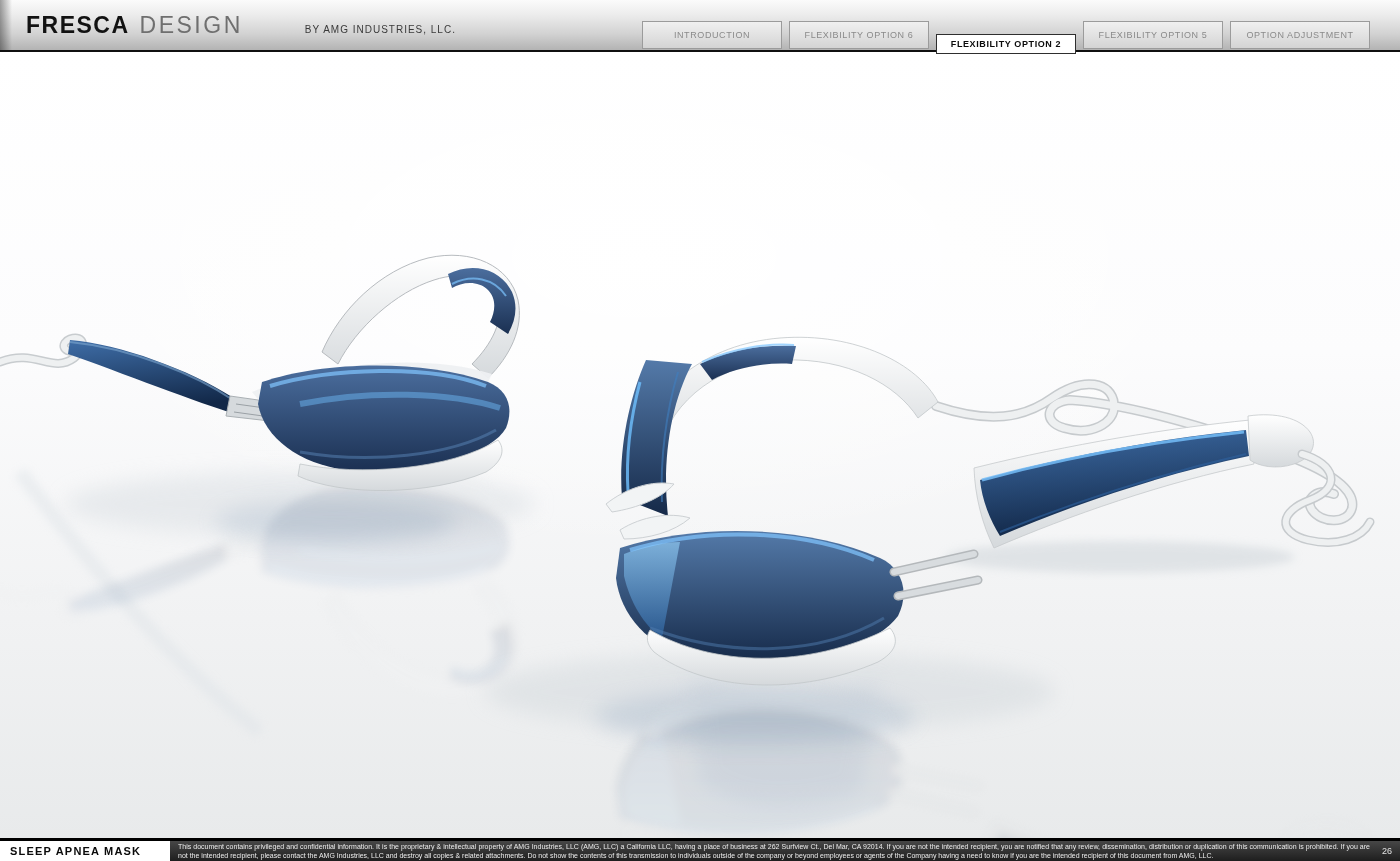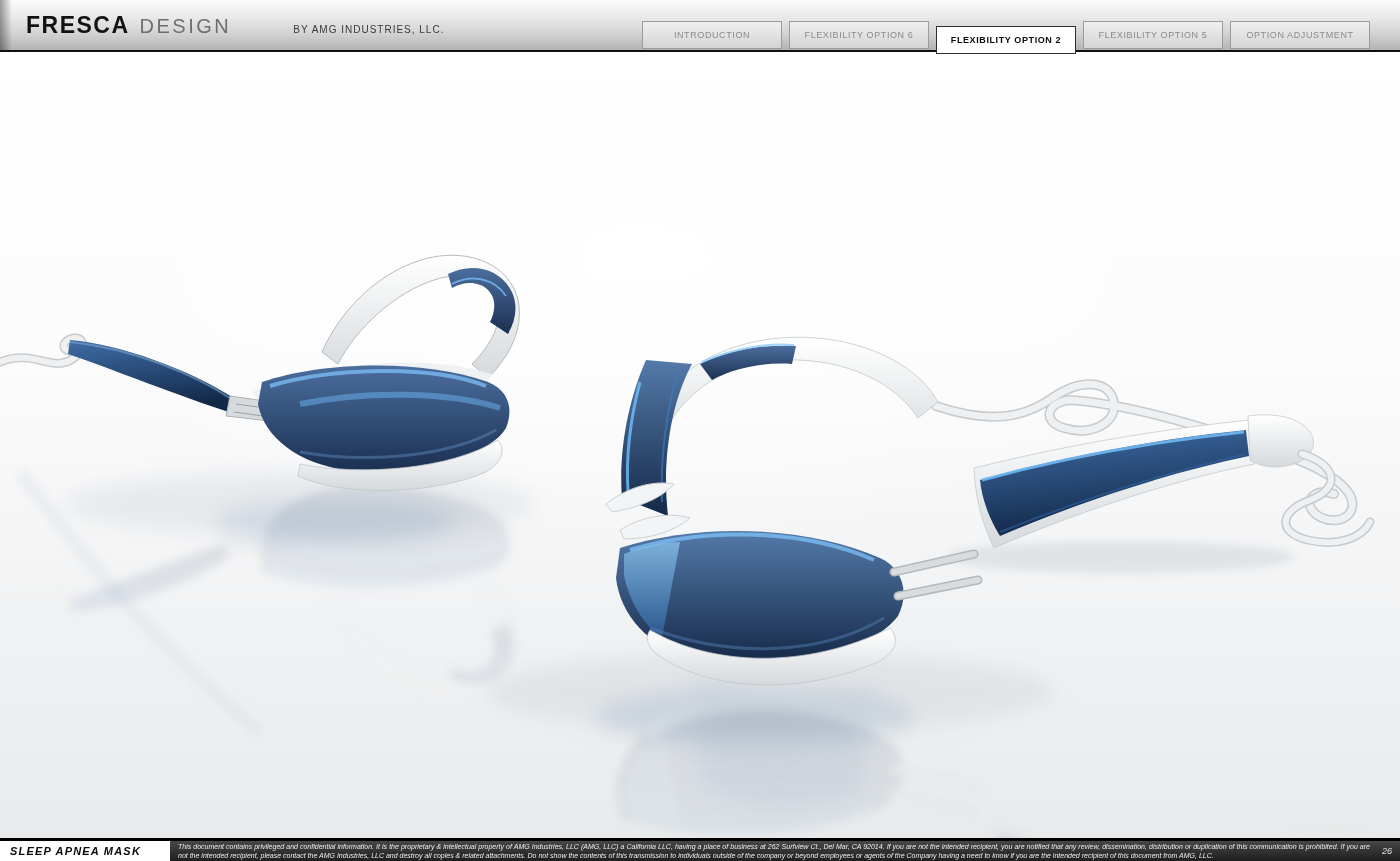--- a/index.html
+++ b/index.html
@@ -14,48 +14,48 @@
     border-bottom:2px solid #101010;
     display:flex; align-items:center;
   }
   .topbar::before{
     content:""; position:absolute; left:0; top:0; bottom:0; width:12px;
     background:linear-gradient(90deg, rgba(0,0,0,.38), rgba(0,0,0,0));
     pointer-events:none;
   }
   .brand { display:flex; align-items:baseline; gap:10px; padding-left:26px; }
   .brand-primary { font-size:23px; font-weight:700; letter-spacing:1.5px; color:#121212; }
-  .brand-secondary { font-size:20px; font-weight:400; letter-spacing:2.5px; color:#6f6f6f; }
+  .brand-secondary { font-size:23px; font-weight:400; letter-spacing:2.5px; color:#6f6f6f; }
   .brand-byline { font-size:10px; font-weight:400; letter-spacing:1px; color:#3a3a3a; margin-left:4px;padding-left:48px; }
 
   .tabs { position:absolute; right:30px; bottom:1px; display:flex; gap:7px; align-items:flex-end; }
   .tab {
     width:140px; height:28px; font-family:inherit; font-size:9px; letter-spacing:.6px;
     color:#8a8a8a; text-align:center; cursor:pointer;
     background:linear-gradient(180deg,#f0f0f0,#d4d4d4);
     border:1px solid #9b9b9b; outline:none;
   }
   .tab.active {
-    height:28px; margin-bottom:-5px; position:relative; z-index:8;
+    height:20px; margin-bottom:-5px; position:relative; z-index:8;
     background:#ffffff; border:1px solid #2e2e2e; color:#0b0b0b; font-weight:700;
   }
 
   
   .stage {
     position:relative; flex:0 0 786px; height:786px; overflow:hidden;
     background:
       radial-gradient(ellipse 900px 420px at 46% 26%, rgba(255,255,255,.95), rgba(255,255,255,0) 70%),
       linear-gradient(180deg,#ffffff 0%,#fcfcfd 38%,#f1f2f3 72%,#e8eaeb 100%);
   }
   .stage svg { position:absolute; inset:0; width:100%; height:100%; display:block; }
 
   
   .bottombar {
     height:23px; flex:0 0 23px; display:flex; align-items:stretch;
-    border-top:3px solid #000; background:#fff; position:relative; z-index:5;font-style:italic;
+    border-top:3px solid #000; background:#fff; position:relative; z-index:5;
   }
   .footer-title {
     width:170px; flex:0 0 170px; display:flex; align-items:center; padding-left:10px;
     font-size:11px; font-weight:700; letter-spacing:1.2px; color:#0a0a0a; background:#fff;
   }
   .footer-bar {
     flex:1; display:flex; align-items:center;
     background:linear-gradient(180deg,#474747,#1e1e1e);
   }
   .footer-disclaimer {

